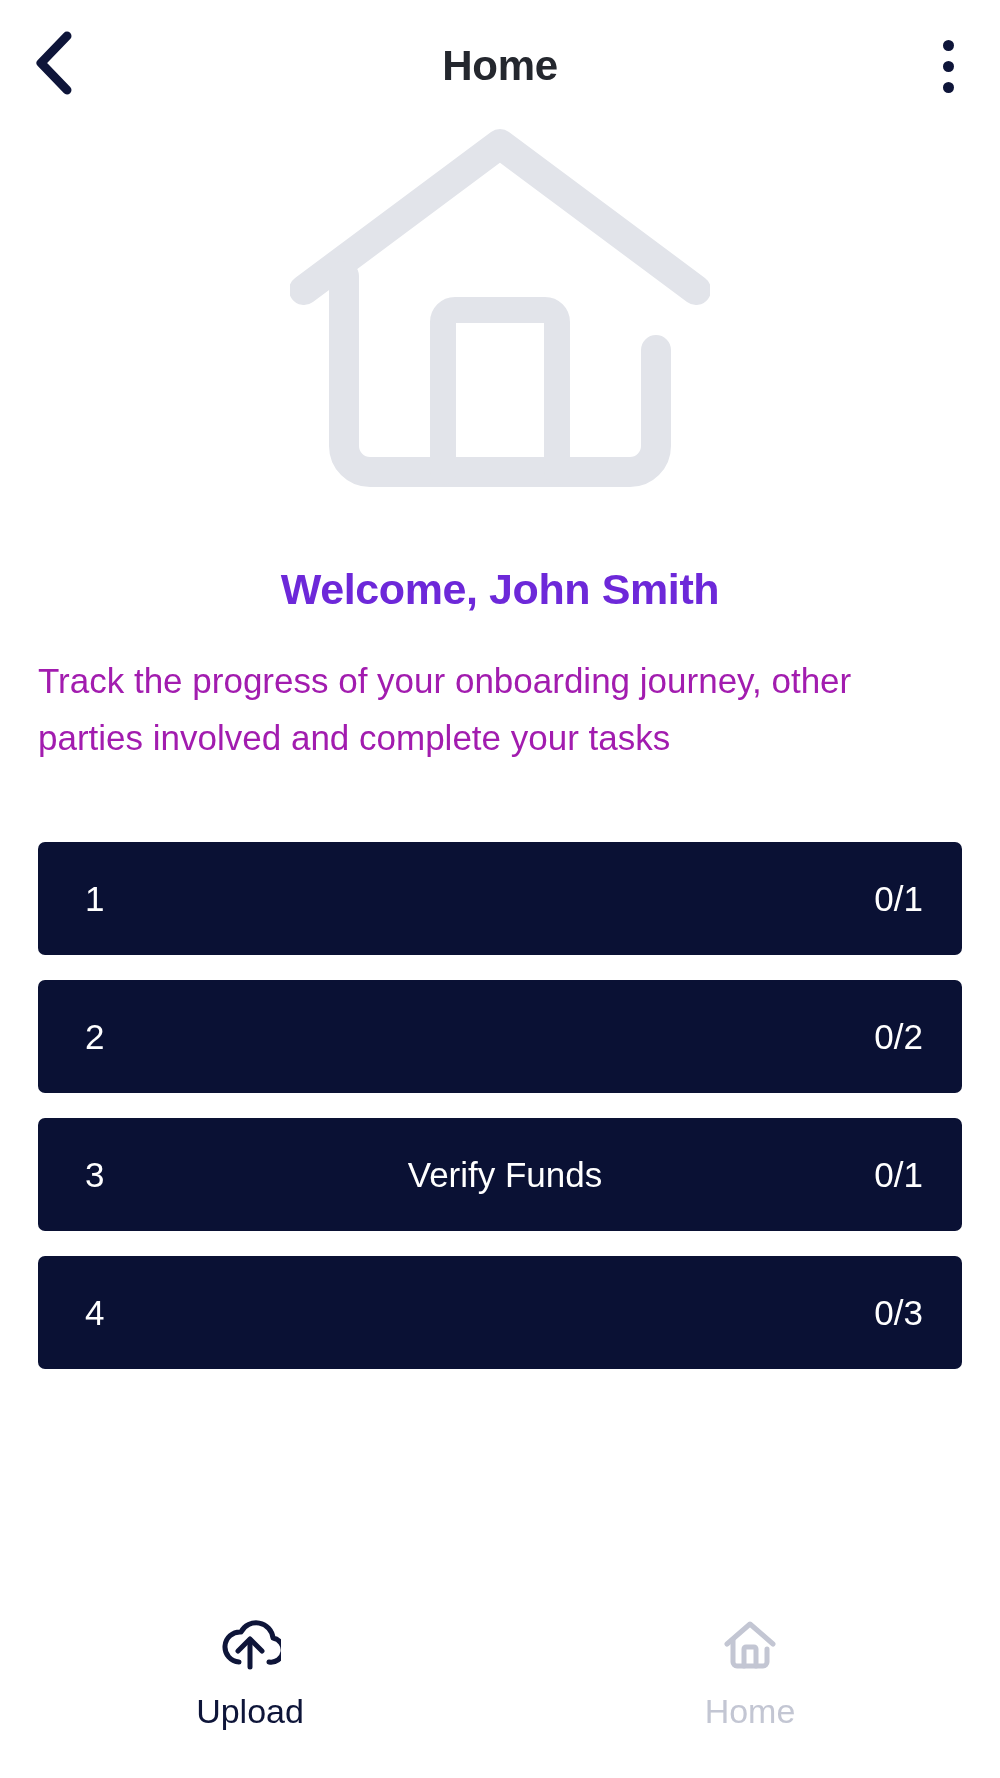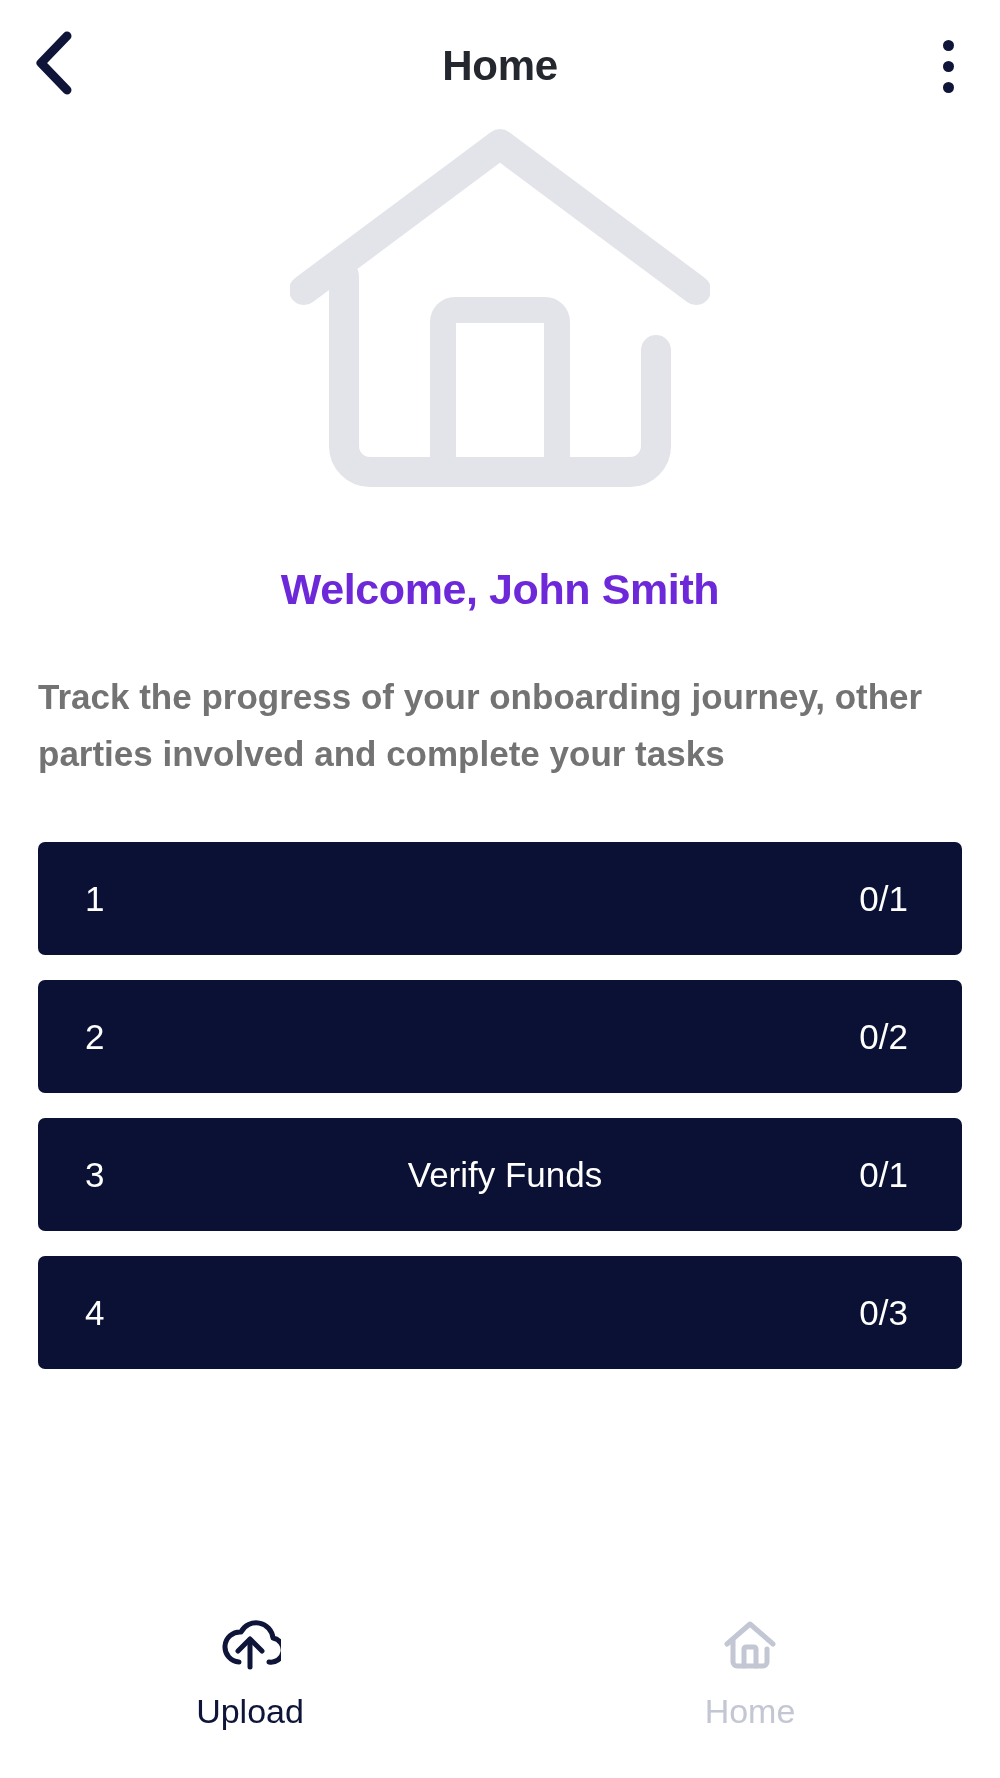--- a/index.html
+++ b/index.html
@@ -98,27 +98,27 @@
     text-align: center;
     font-size: 43px;
     font-weight: bold;
     letter-spacing: -0.4px;
     color: #6d28d9;
   }
 
   
   .description {
     position: absolute;
-    top: 668px;
+    top: 652px;
     left: 38px;
     width: 905px;
     font-size: 35px;
     line-height: 57px;
-    color: #737373;
-    font-weight: bold;
+    color: #a21caf;
+    font-weight: normal;
   }
 
   
   .task-list {
     position: absolute;
     top: 842px;
     left: 38px;
     width: 924px;
     display: flex;
     flex-direction: column;
@@ -148,21 +148,21 @@
     width: 100%;
     text-align: center;
     font-size: 35px;
     font-weight: normal;
     color: #ffffff;
     padding-left: 10px;
   }
 
   .task-count {
     position: absolute;
-    right: 54px;
+    right: 39px;
     font-size: 35px;
     font-weight: normal;
     color: #ffffff;
   }
 
   
   .bottom-nav {
     position: absolute;
     left: 0;
     bottom: 0;

